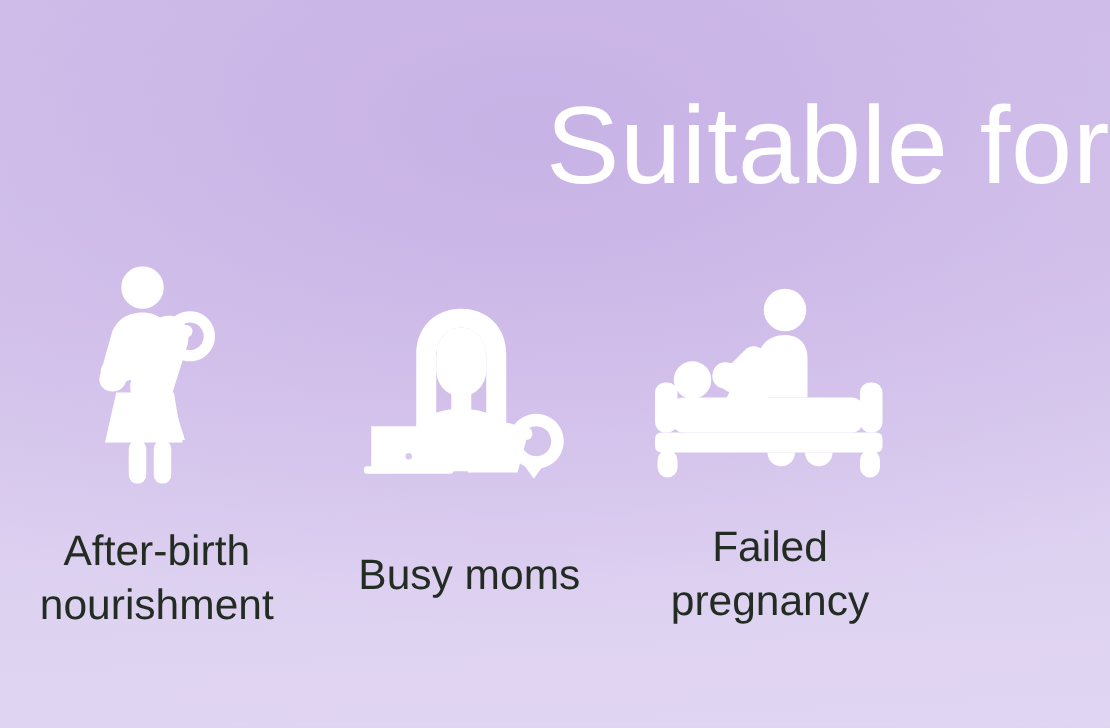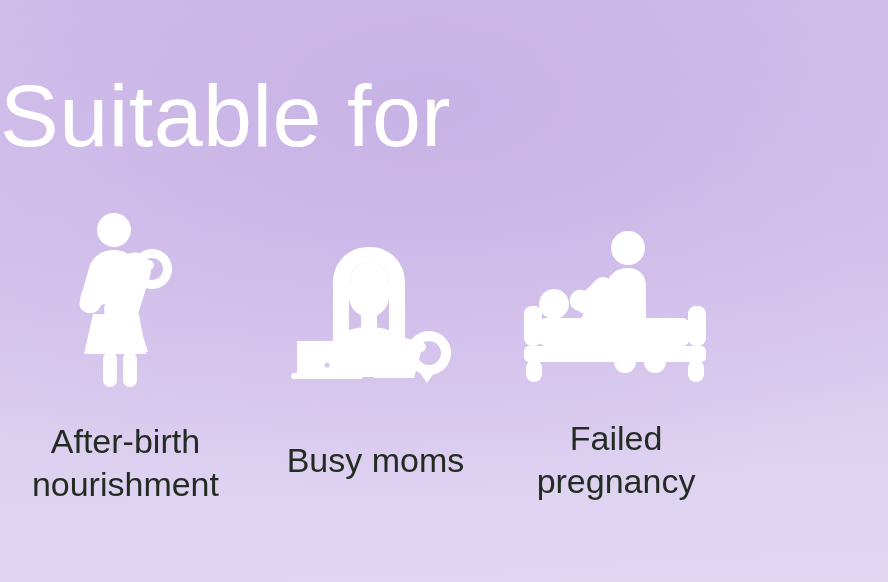--- a/index.html
+++ b/index.html
@@ -22,21 +22,21 @@
       radial-gradient(ellipse 120% 95% at 48% 18%, rgba(198,176,229,0.85) 0%, rgba(208,188,234,0.55) 42%, rgba(222,209,241,0.10) 72%, rgba(226,214,243,0) 100%),
       linear-gradient(177deg, #cdbbe7 0%, #d2c2ea 38%, #ded2f1 78%, #e0d6f2 100%);
     overflow: hidden;
   }
 
   #title {
     position: absolute;
     left: 0;
     top: 70px;
     width: 888px;
-    text-align: left;
+    text-align: right;
     color: #ffffff;
     font-size: 88px;
     font-weight: 400;
     letter-spacing: 0.5px;
     line-height: 1.05;
     white-space: nowrap;
   }
 
   #cards {
     position: absolute;

